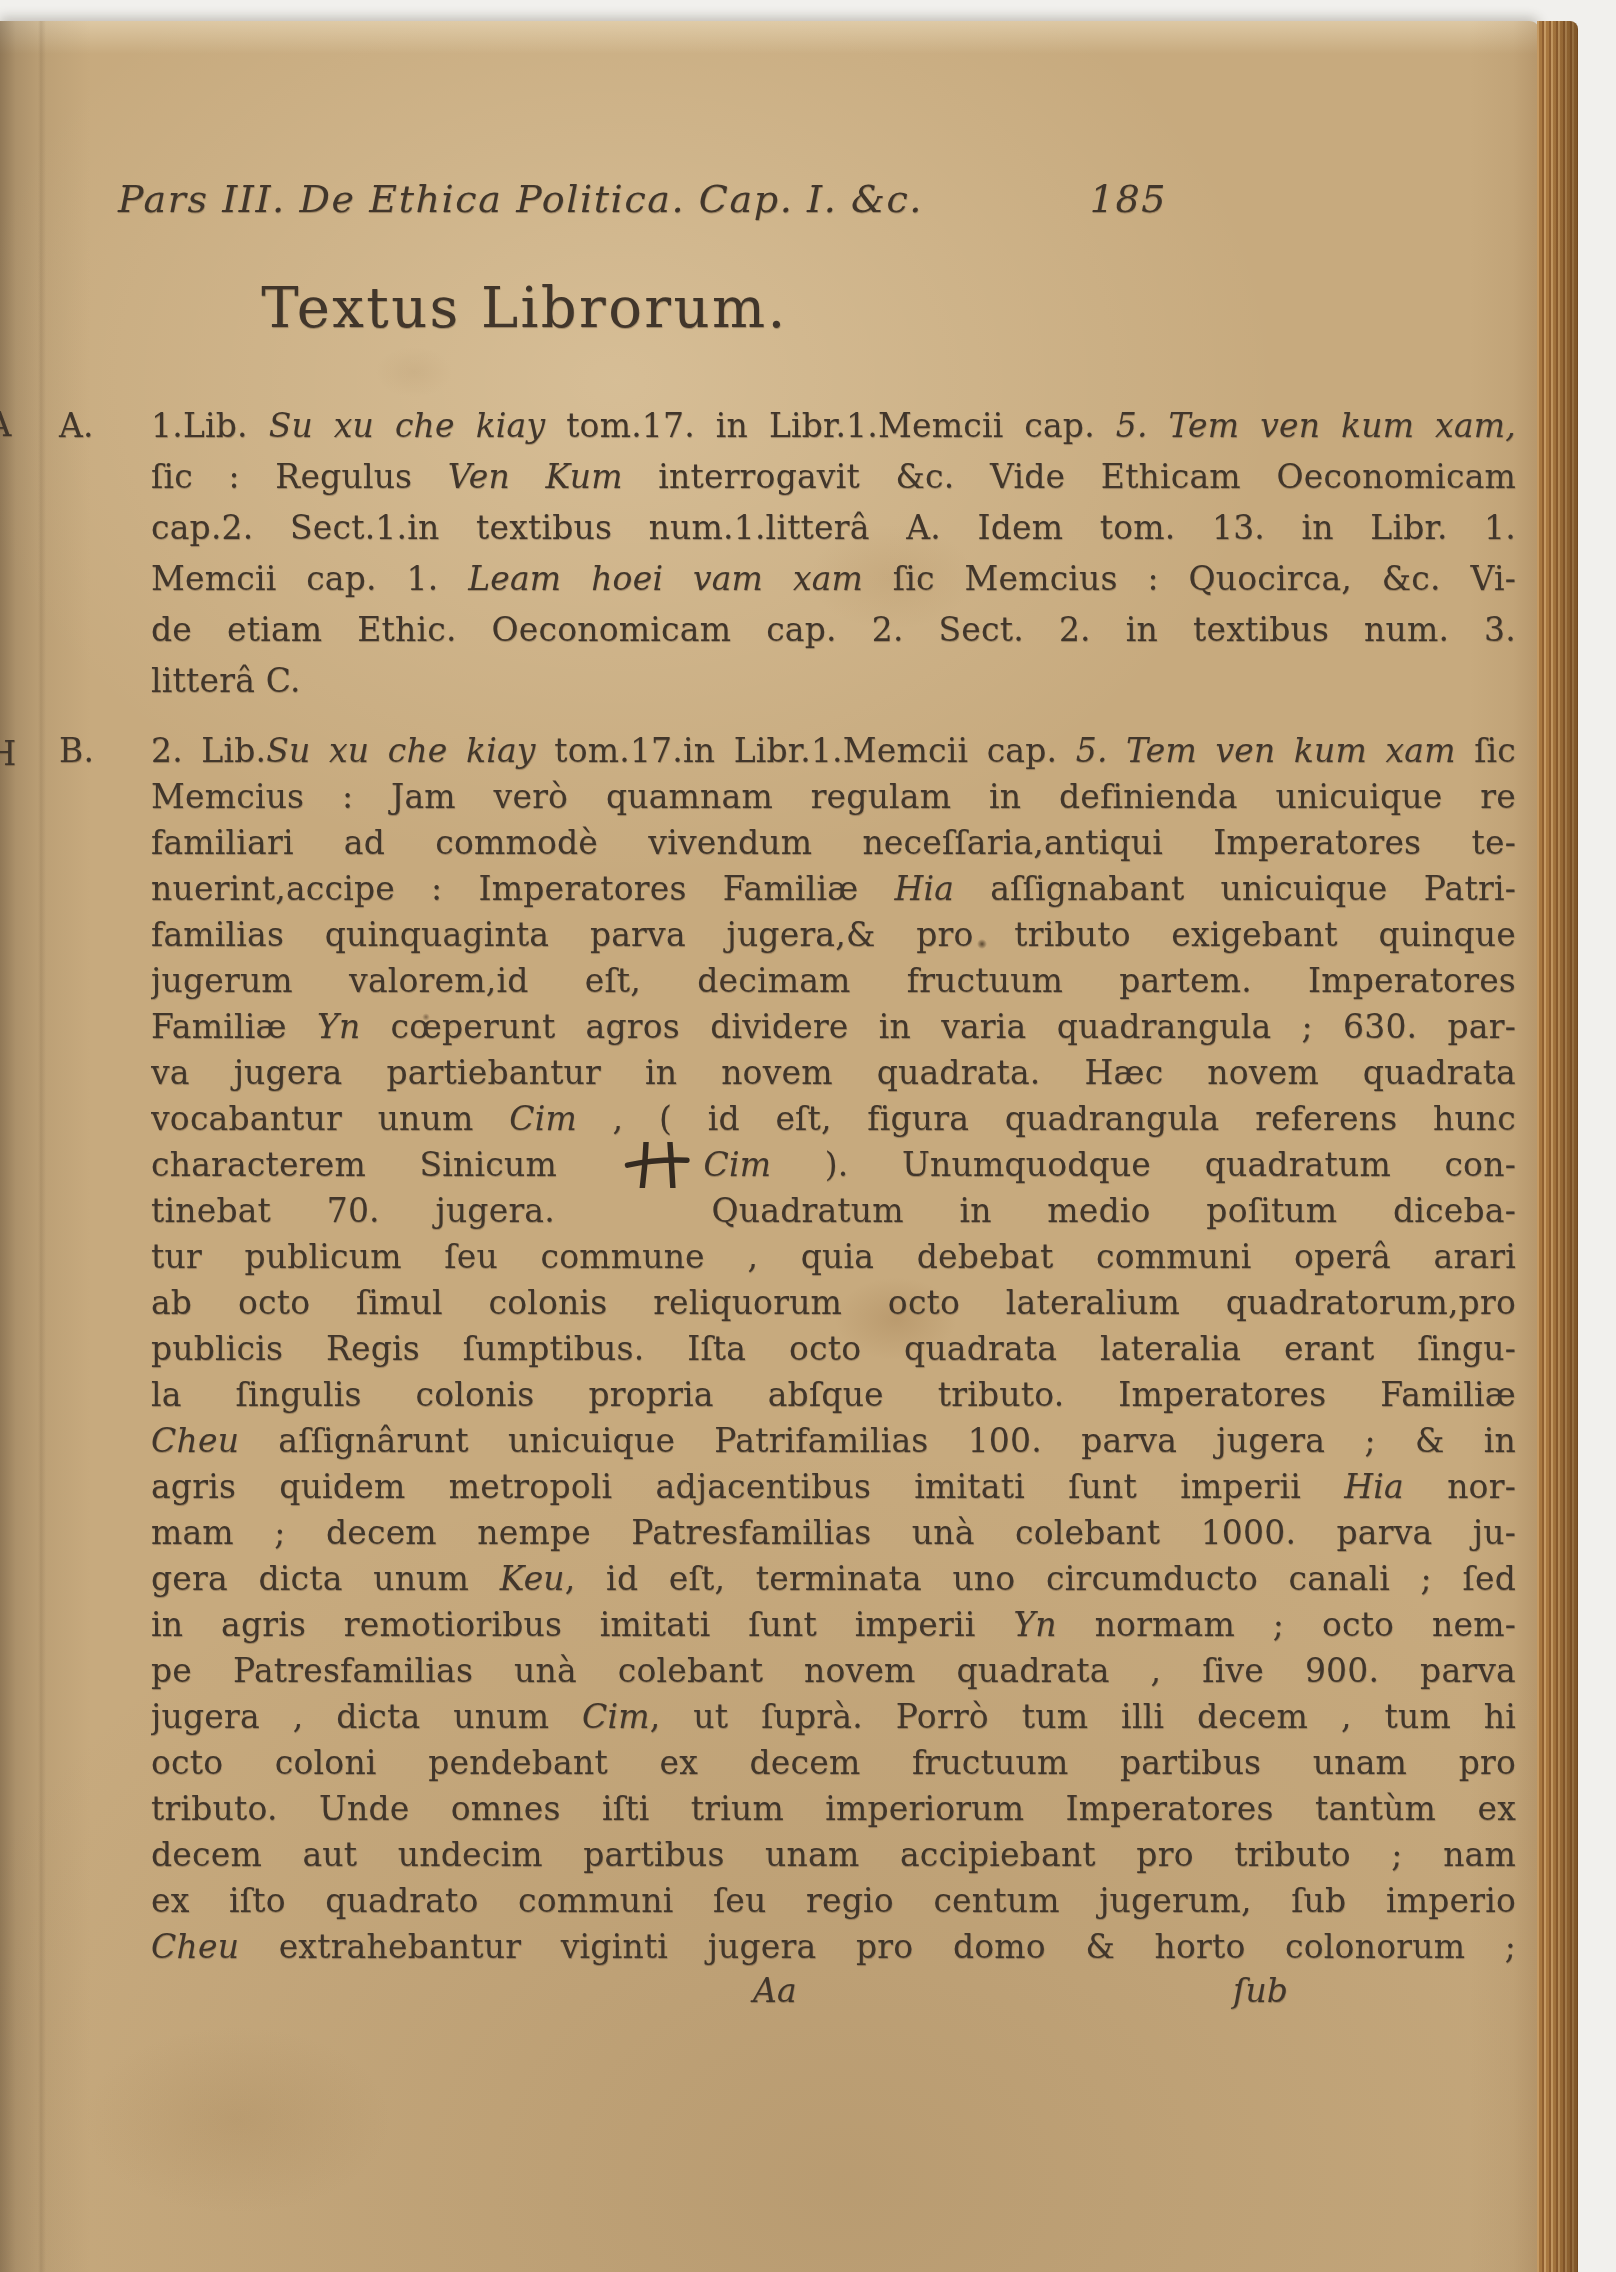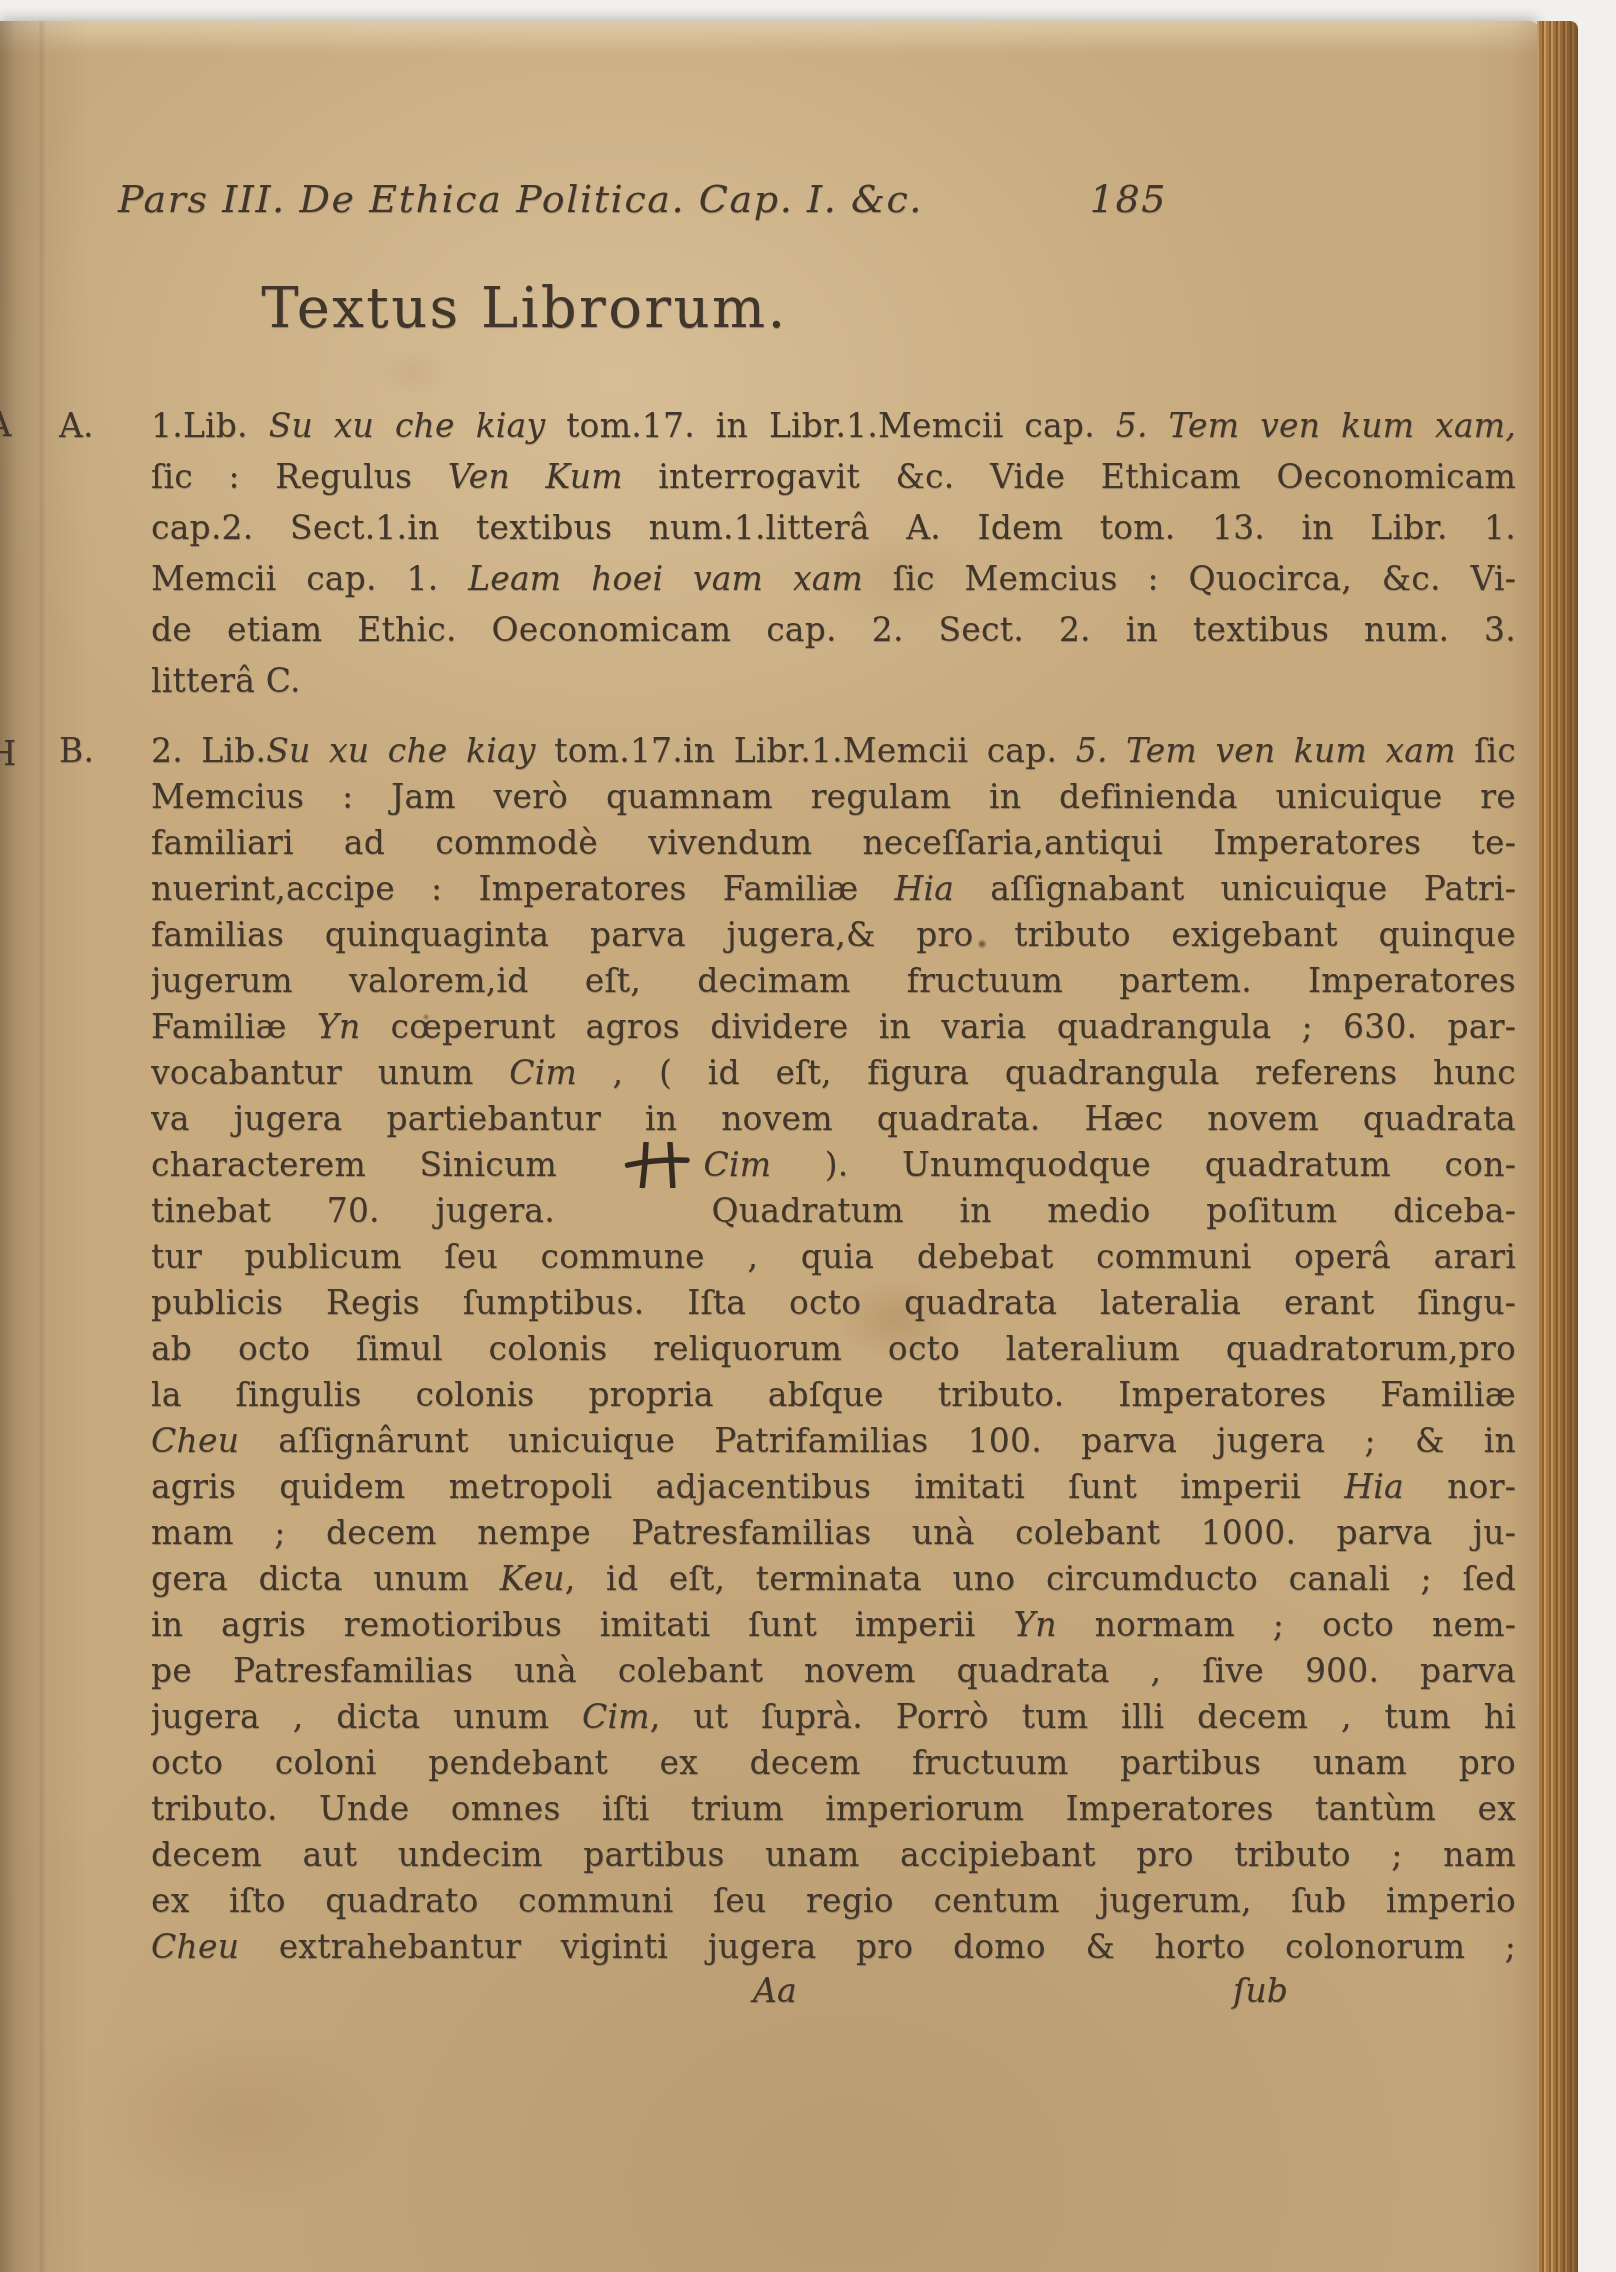--- a/index.html
+++ b/index.html
@@ -97,32 +97,32 @@
       </div>
       <div class="para para-b">
         <span class="plabel">B.</span>
         <div class="line"><span class="rom">2. Lib.</span><span class="it">Su xu che kiay</span><span class="rom"> tom.17.in Libr.1.Memcii cap. </span><span class="it">5. Tem ven kum xam</span><span class="rom"> ſic</span></div>
         <div class="line"><span class="rom">Memcius : Jam verò quamnam regulam in definienda unicuique re</span></div>
         <div class="line"><span class="rom">familiari ad commodè vivendum neceſſaria,antiqui Imperatores te-</span></div>
         <div class="line"><span class="rom">nuerint,accipe : Imperatores Familiæ </span><span class="it">Hia</span><span class="rom"> aſſignabant unicuique Patri-</span></div>
         <div class="line"><span class="rom">familias quinquaginta parva jugera,&amp; pro tributo exigebant quinque</span></div>
         <div class="line"><span class="rom">jugerum valorem,id eſt, decimam fructuum partem.  Imperatores</span></div>
         <div class="line"><span class="rom">Familiæ </span><span class="it">Yn</span><span class="rom"> cœperunt agros dividere in varia quadrangula ; 630. par-</span></div>
+        <div class="line"><span class="rom">va jugera partiebantur in novem quadrata.  Hæc novem quadrata</span></div>
         <div class="line"><span class="rom">vocabantur unum </span><span class="it">Cim</span><span class="rom"> , ( id eſt, figura quadrangula referens hunc</span></div>
-        <div class="line"><span class="rom">va jugera partiebantur in novem quadrata.  Hæc novem quadrata</span></div>
         <div class="line"><span class="rom">characterem Sinicum </span><span class="sino"><svg viewBox="0 0 60 84" xmlns="http://www.w3.org/2000/svg" fill="none" stroke="#352b21" stroke-width="4.4" stroke-linecap="round">
               <path d="M7 26 Q30 21 55 22"></path>
               <path d="M3 51 Q32 46 58 47"></path>
               <path d="M22 6 Q21 42 13 78"></path>
               <path d="M41 4 Q44 42 45 80"></path>
             </svg></span><span class="it">Cim</span><span class="rom"> ).  Unumquodque quadratum con-</span></div>
         <div class="line"><span class="rom">tinebat 70. jugera. </span><span class="sinosp"></span><span class="rom">Quadratum in medio poſitum diceba-</span></div>
         <div class="line"><span class="rom">tur publicum ſeu commune , quia debebat communi operâ arari</span></div>
+        <div class="line"><span class="rom">ab octo ſimul colonis reliquorum octo lateralium quadratorum,pro</span></div>
         <div class="line"><span class="rom">publicis Regis ſumptibus.  Iſta octo quadrata lateralia erant ſingu-</span></div>
-        <div class="line"><span class="rom">ab octo ſimul colonis reliquorum octo lateralium quadratorum,pro</span></div>
         <div class="line"><span class="rom">la ſingulis colonis propria abſque tributo.  Imperatores Familiæ</span></div>
         <div class="line"><span class="it">Cheu</span><span class="rom"> aſſignârunt unicuique Patrifamilias 100. parva jugera ; &amp; in</span></div>
         <div class="line"><span class="rom">agris quidem metropoli adjacentibus imitati ſunt imperii </span><span class="it">Hia</span><span class="rom"> nor-</span></div>
         <div class="line"><span class="rom">mam ; decem nempe Patresfamilias unà colebant 1000. parva ju-</span></div>
         <div class="line"><span class="rom">gera dicta unum </span><span class="it">Keu</span><span class="rom">, id eſt, terminata uno circumducto canali ; ſed</span></div>
         <div class="line"><span class="rom">in agris remotioribus imitati ſunt imperii </span><span class="it">Yn</span><span class="rom"> normam ; octo nem-</span></div>
         <div class="line"><span class="rom">pe Patresfamilias unà colebant novem quadrata , ſive 900. parva</span></div>
         <div class="line"><span class="rom">jugera , dicta unum </span><span class="it">Cim</span><span class="rom">, ut ſuprà.  Porrò tum illi decem , tum hi</span></div>
         <div class="line"><span class="rom">octo coloni pendebant ex decem fructuum partibus unam pro</span></div>
         <div class="line"><span class="rom">tributo.  Unde omnes iſti trium imperiorum Imperatores tantùm ex</span></div>

